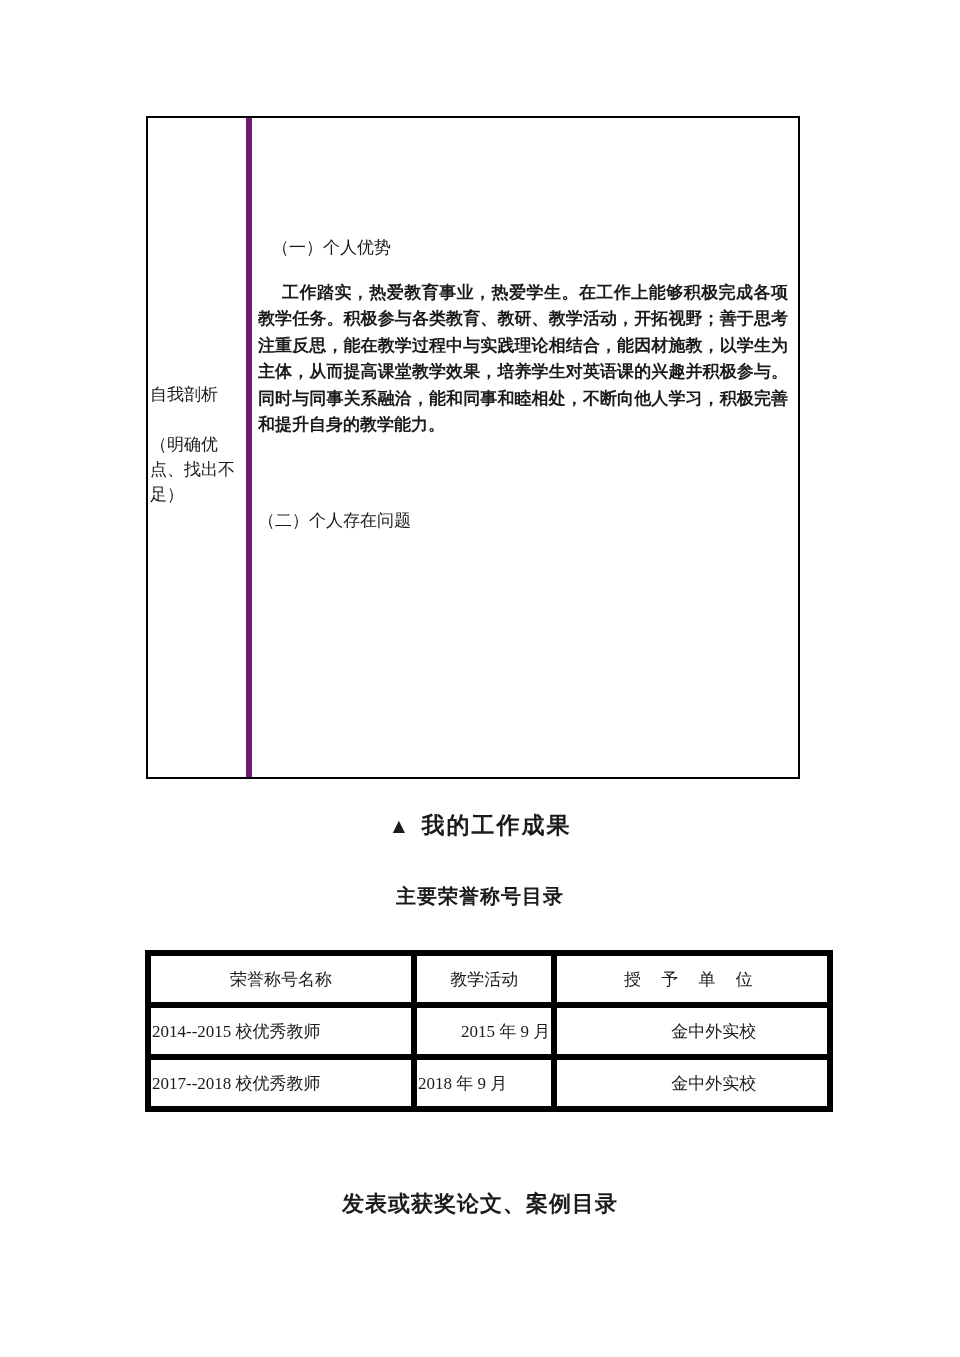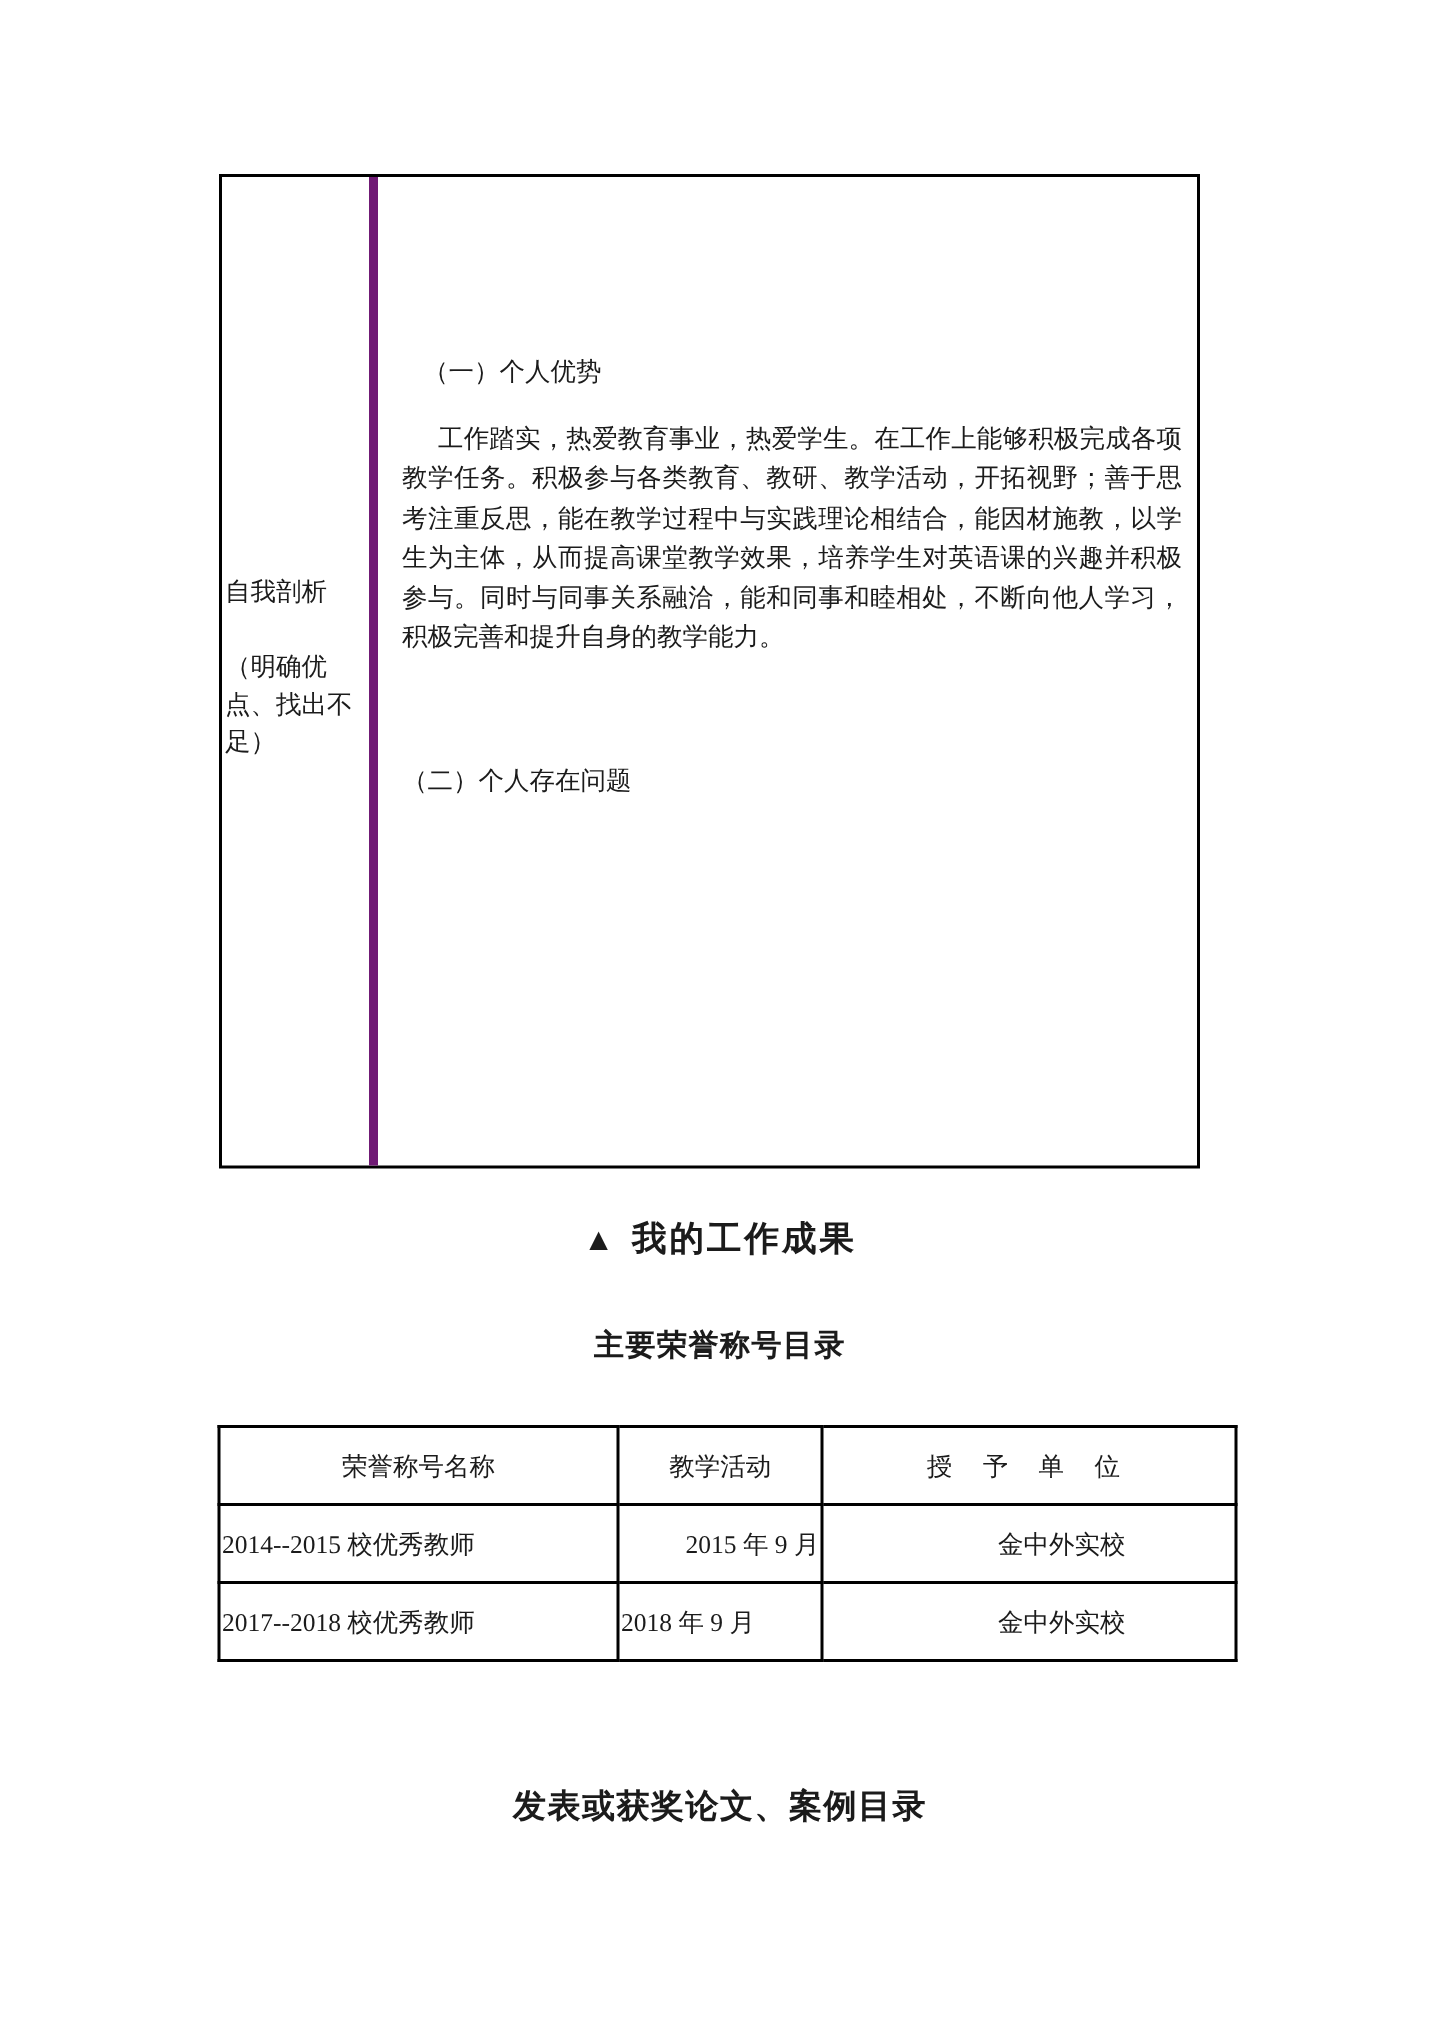--- a/index.html
+++ b/index.html
@@ -37,32 +37,33 @@
     font-size: 17px;
     line-height: 25px;
     font-family: Liberation Serif, serif;
   }
   .label-note {
     margin: 25px 0 0 0;
   }
   .content-cell {
     flex: 1 1 auto;
     box-sizing: border-box;
-    padding: 117px 10px 0 16px;
+    padding: 117px 10px 0 6px;
     font-size: 17px;
     line-height: 26.5px;
   }
   .sec1-head {
     margin: 0;
     text-indent: 14px;
   }
   .sec1-body {
     margin: 18px 0 0 0;
     text-indent: 24px;
     text-align: justify;
+    font-weight: bold;
   }
   .sec2-head {
     margin: 69px 0 0 0;
   }
   .sec2-body {
     margin: 0;
     text-align: justify;
   }
 
   
@@ -100,21 +101,21 @@
     position: absolute;
     left: 145px;
     top: 950px;
     border-collapse: collapse;
     table-layout: fixed;
     font-size: 17px;
     background: #ffffff;
   }
   .honors-table th,
   .honors-table td {
-    border: 2px solid #000000;
+    border: 6px solid #000000;
     box-sizing: border-box;
     overflow: hidden;
     white-space: nowrap;
   }
   .honors-table th {
     font-weight: normal;
     height: 52px;
     text-align: center;
   }
   .honors-table td {

